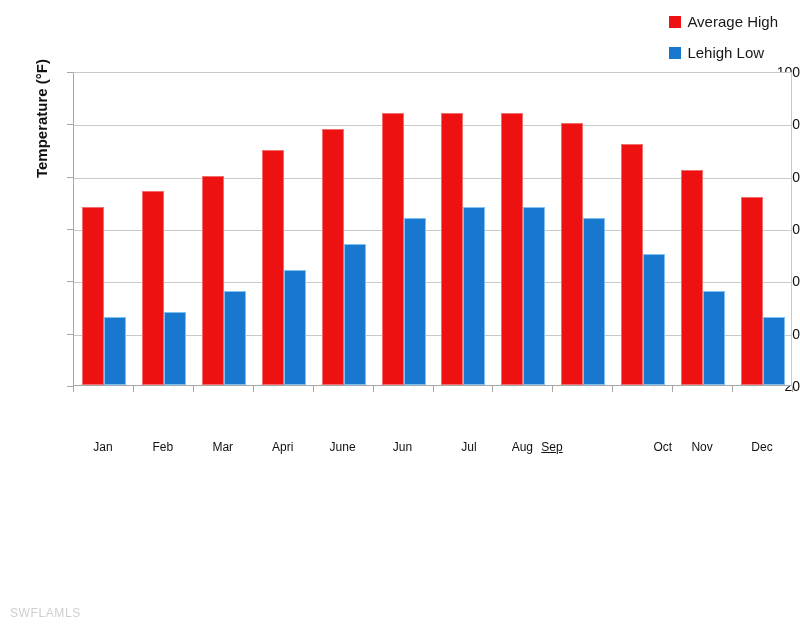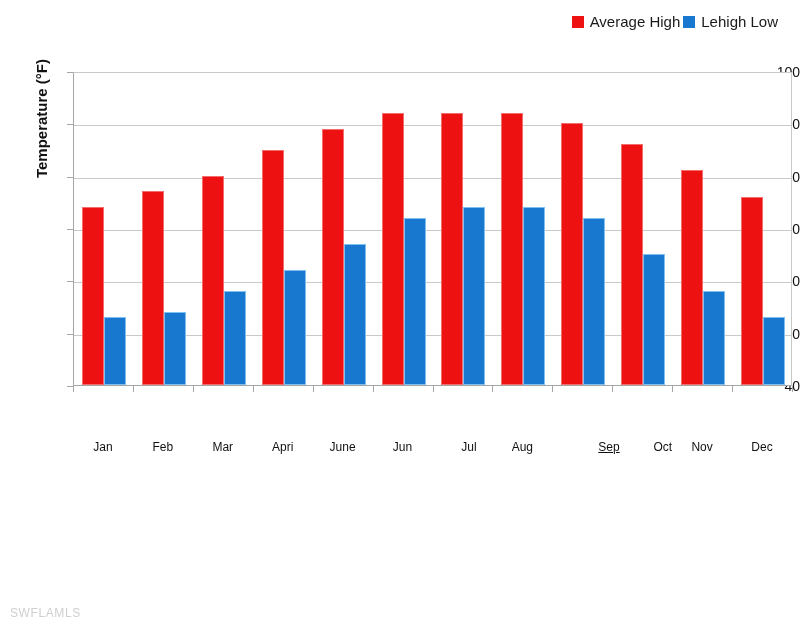--- a/index.html
+++ b/index.html
@@ -36,22 +36,22 @@
     color: #111111;
     white-space: nowrap;
   }
 
   
   .legend {
     position: absolute;
     right: 22px;
     top: 13px;
     display: flex;
-    flex-direction: row;
-    gap: 3px;
+    flex-direction: column;
+    gap: 14px;
   }
   .legend-entry {
     display: flex;
     align-items: center;
     gap: 6px;
     font-size: 15px;
     color: #1a1a1a;
     white-space: nowrap;
   }
   .legend-swatch {
@@ -183,21 +183,21 @@
       <div class="y-tick-label" style="top: 124.333px;">90</div>
       <div class="y-tick-mark" style="top: 124.333px;"></div>
       <div class="y-tick-label" style="top: 176.667px;">80</div>
       <div class="y-tick-mark" style="top: 176.667px;"></div>
       <div class="y-tick-label" style="top: 229px;">70</div>
       <div class="y-tick-mark" style="top: 229px;"></div>
       <div class="y-tick-label" style="top: 281.333px;">60</div>
       <div class="y-tick-mark" style="top: 281.333px;"></div>
       <div class="y-tick-label" style="top: 333.667px;">50</div>
       <div class="y-tick-mark" style="top: 333.667px;"></div>
-      <div class="y-tick-label" style="top: 386px;">40</div>
+      <div class="y-tick-label" style="top: 386px;">20</div>
       <div class="y-tick-mark" style="top: 386px;"></div>
     </div>
 
   <div class="plot-area" id="plot-area">
       <div class="gridline" style="top: 52.3333px;"></div>
       <div class="gridline" style="top: 104.667px;"></div>
       <div class="gridline" style="top: 157px;"></div>
       <div class="gridline" style="top: 209.333px;"></div>
       <div class="gridline" style="top: 261.667px;"></div>
       <div class="bar high" style="left: 7.95833px; width: 22px; height: 177.933px;"></div>
@@ -236,21 +236,21 @@
       <div class="x-tick-label" style="left: 282.708px;">Apri</div>
       <div class="x-tick-mark" style="left: 252.75px;"></div>
       <div class="x-tick-label" style="left: 342.625px;">June</div>
       <div class="x-tick-mark" style="left: 312.667px;"></div>
       <div class="x-tick-label" style="left: 402.542px;">Jun</div>
       <div class="x-tick-mark" style="left: 372.583px;"></div>
       <div class="x-tick-label" style="left: 469px;">Jul</div>
       <div class="x-tick-mark" style="left: 432.5px;"></div>
       <div class="x-tick-label" style="left: 522.375px;">Aug</div>
       <div class="x-tick-mark" style="left: 492.417px;"></div>
-      <div class="x-tick-label" style="left: 609px; text-decoration: underline;">Sep</div>
+      <div class="x-tick-label" style="left: 552px; text-decoration: underline;">Sep</div>
       <div class="x-tick-mark" style="left: 552.333px;"></div>
       <div class="x-tick-label" style="left: 642.208px; text-align: right;">Oct</div>
       <div class="x-tick-mark" style="left: 612.25px;"></div>
       <div class="x-tick-label" style="left: 702.125px;">Nov</div>
       <div class="x-tick-mark" style="left: 672.167px;"></div>
       <div class="x-tick-label" style="left: 762.042px;">Dec</div>
       <div class="x-tick-mark" style="left: 732.083px;"></div>
       <div class="x-tick-mark" style="left: 792px;"></div>
     </div>
 

